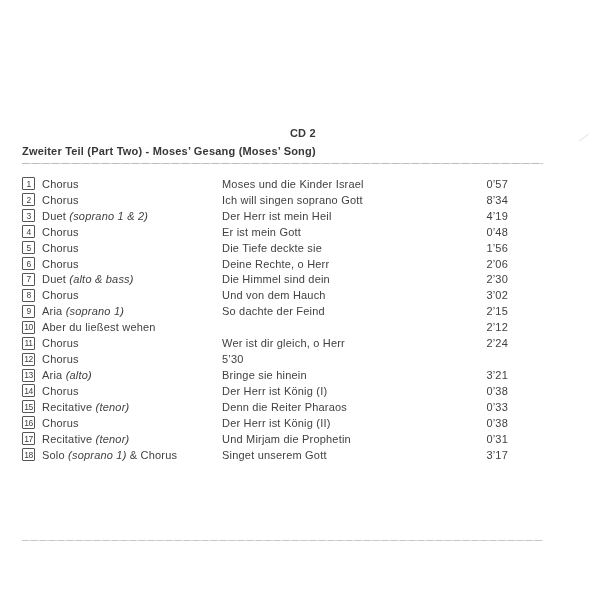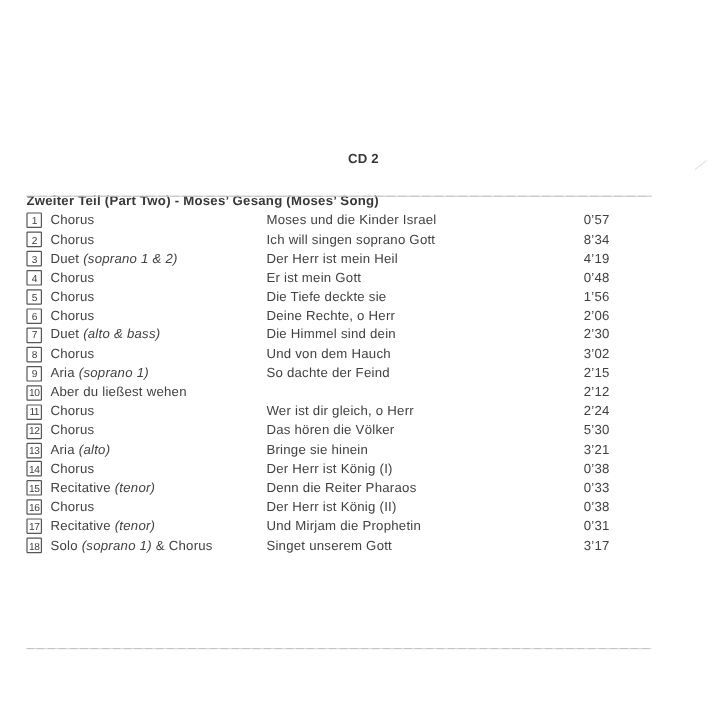--- a/index.html
+++ b/index.html
@@ -16,21 +16,21 @@
     position: absolute;
     left: 22px;
     top: 127px;
     font-weight: bold;
     font-size: 11px;
     line-height: 13px;
     letter-spacing: 0.2px;
     color: #373737;
     text-align: right;
   }
-  .section-title { margin-top: 22px; }
+  .section-title { margin-top: 5px; }
   .rule {
     position: absolute;
     left: 22px;
     width: 521px;
     height: 1px;
     background: repeating-linear-gradient(90deg, #bdbdbd 0 7px, #d4d4d4 7px 10px);
   }
   .rule-top { top: 163px; }
   .rule-bottom { top: 540px; background: repeating-linear-gradient(90deg, #c6c6c6 0 6px, #dadada 6px 9px); }
   .tracklist {
@@ -186,21 +186,20 @@
     <span class="type"><span>Chorus</span><span class="italic"></span><span></span></span>
     <span class="title">Wer ist dir gleich, o Herr</span>
     <span class="duration">2’24</span>
   </div>
 
   <div class="track-row">
     <span class="num-box">
           <span>12</span>
         </span>
     <span class="type"><span>Chorus</span><span class="italic"></span><span></span></span>
-    <span class="title">Das hören die Völker</span>
     <span class="duration">5’30</span>
   </div>
 
   <div class="track-row">
     <span class="num-box">
           <span>13</span>
         </span>
     <span class="type"><span>Aria </span><span class="italic">(alto)</span><span></span></span>
     <span class="title">Bringe sie hinein</span>
     <span class="duration">3’21</span>

